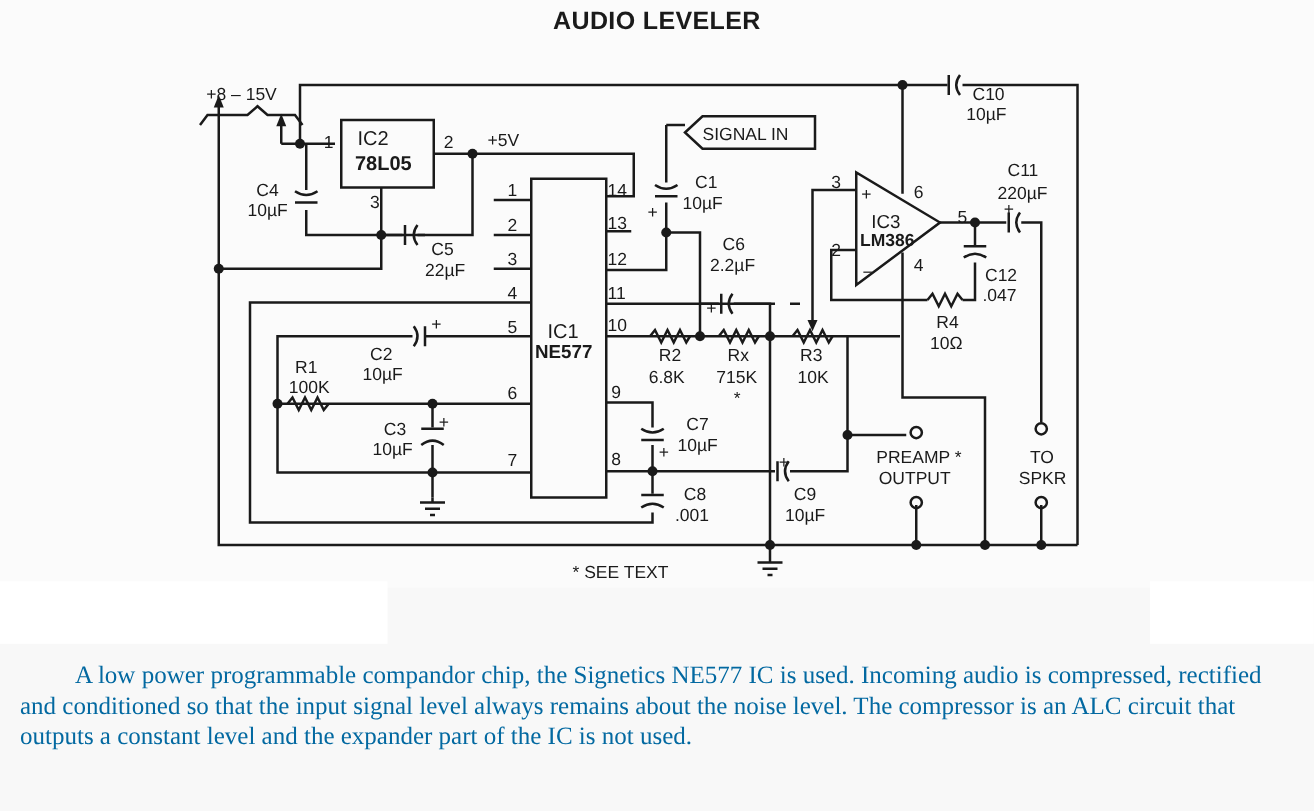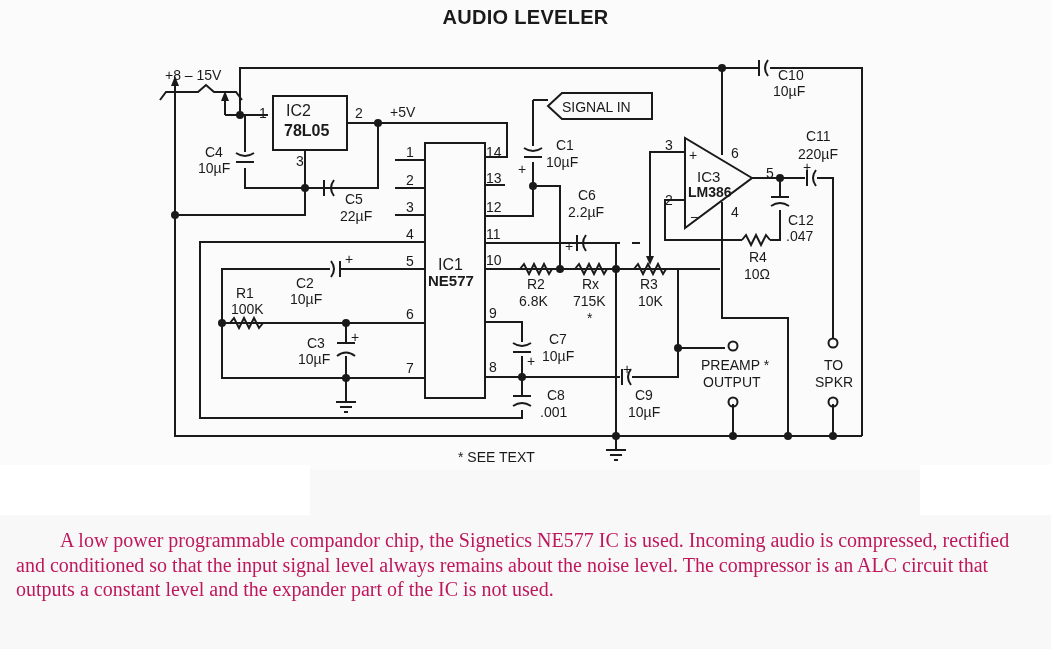--- a/index.html
+++ b/index.html
@@ -17,21 +17,21 @@
   }
   svg.schem { position: absolute; left: 0; top: 0; }
   svg.schem text { font-family: "Liberation Sans", sans-serif; fill: #1a1a1a; }
   .w { stroke: #1a1a1a; stroke-width: 2; fill: none; }
   .dot { fill: #1a1a1a; }
   .lbl { font-size: 14px; }
   .lblb { font-size: 14px; font-weight: bold; }
   .pin { font-size: 14px; }
   .desc {
     position: absolute; left: 16px; top: 528px; width: 1020px;
-    font-family: "Liberation Serif", serif; font-size: 20px; line-height: 24.5px; color: #be185d;
+    font-family: "Liberation Serif", serif; font-size: 20px; line-height: 24.5px; color: #0369a1;
     text-indent: 44px; margin: 0;
   }
 </style>
 </head>
 <body>
 
 <div class="top-panel"></div>
 <div class="mid-band-left"></div>
 <div class="mid-band-right"></div>
 

